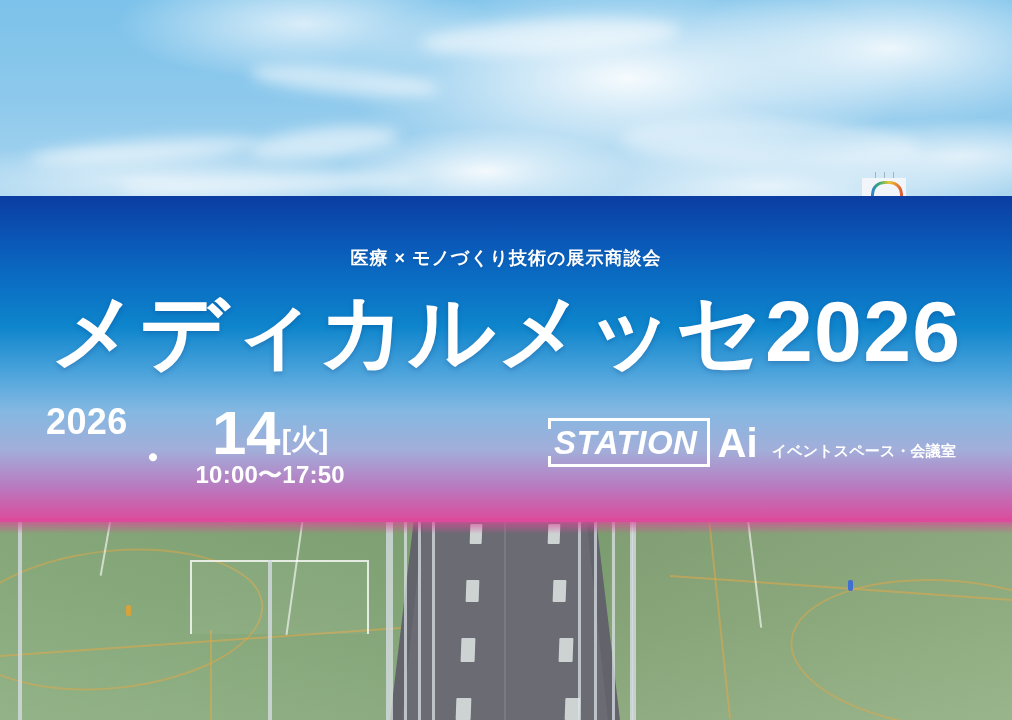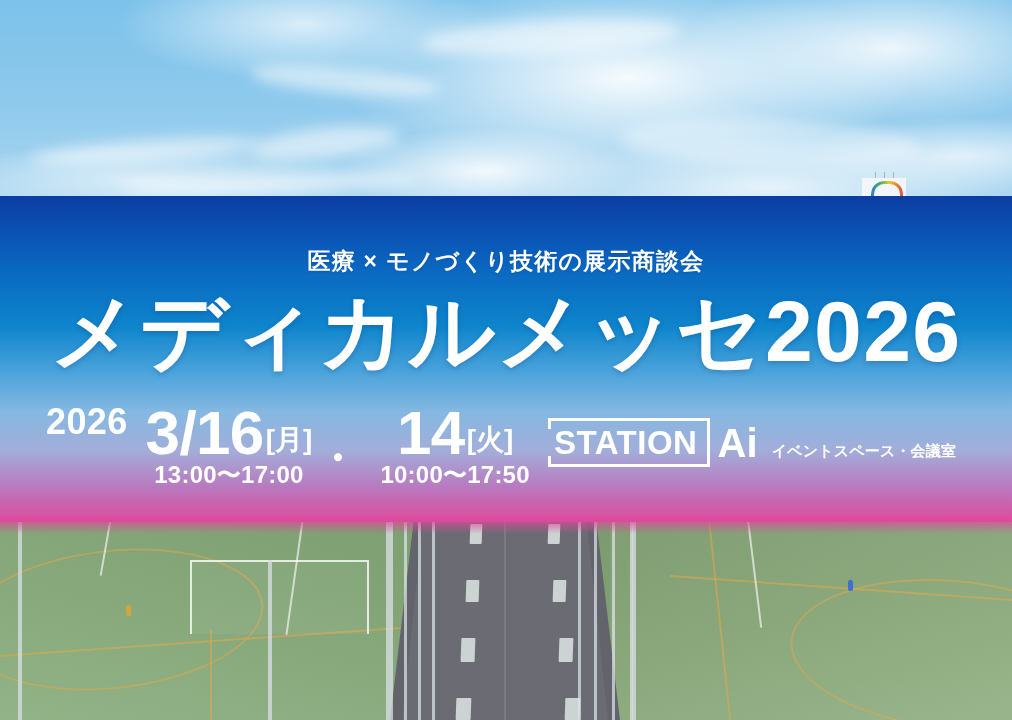--- a/index.html
+++ b/index.html
@@ -203,21 +203,21 @@
     left: 0; top: 196px;
     width: 1012px; height: 326px;
     color: #ffffff;
   }
 
   .subtitle {
     position: absolute;
     left: 0; top: 50px;
     width: 1012px;
     text-align: center;
-    font-size: 23px;
+    font-size: 18px;
     font-weight: 600;
     letter-spacing: 0.055em;
     white-space: nowrap;
     text-shadow: 0 1px 2px rgba(0,40,110,0.22);
   }
 
   .main-title {
     position: absolute;
     left: 0; top: 92px;
     width: 1012px;
@@ -300,20 +300,21 @@
   .logo-lockup {
     display: flex;
     align-items: center;
   }
   .station-box {
     border: 3px solid #ffffff;
     border-left: none;
     padding: 5px 10px 5px 6px;
     display: flex;
     position: relative;
+    font-style: italic;
   }
   .station-box::before {
     content: "";
     position: absolute;
     left: 0; top: -3px;
     width: 3px; height: 11px;
     background: #ffffff;
   }
   .station-box::after {
     content: "";
@@ -460,27 +461,20 @@
     <div class="subtitle">医療 × モノづくり技術の展示商談会</div>
 
     <div class="main-title">メディカルメッセ2026</div>
 
     <div class="date-row">
 
       <div class="year">2026</div>
 
       <div class="date-group">
 
-        <div class="date-block">
-          <div class="date-main">
-            <span class="big-date">3/16</span>
-            <span class="dow">[月]</span>
-          </div>
-          <div class="time">13:00〜17:00</div>
-        </div>
 
         <div class="dot-sep">・</div>
 
         <div class="date-block">
           <div class="date-main">
             <span class="big-date">14</span>
             <span class="dow">[火]</span>
           </div>
           <div class="time">10:00〜17:50</div>
         </div>

